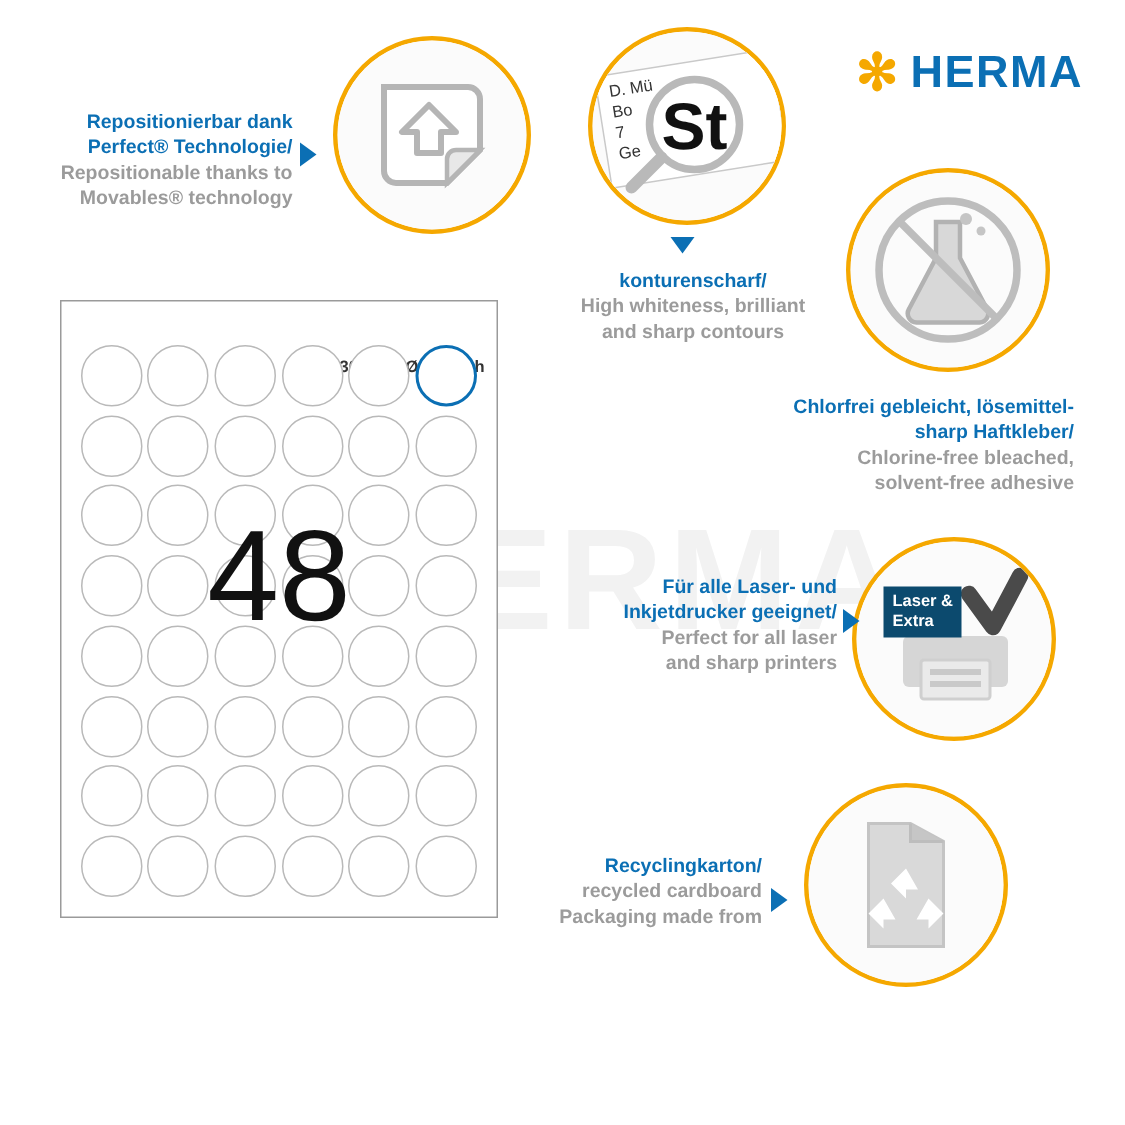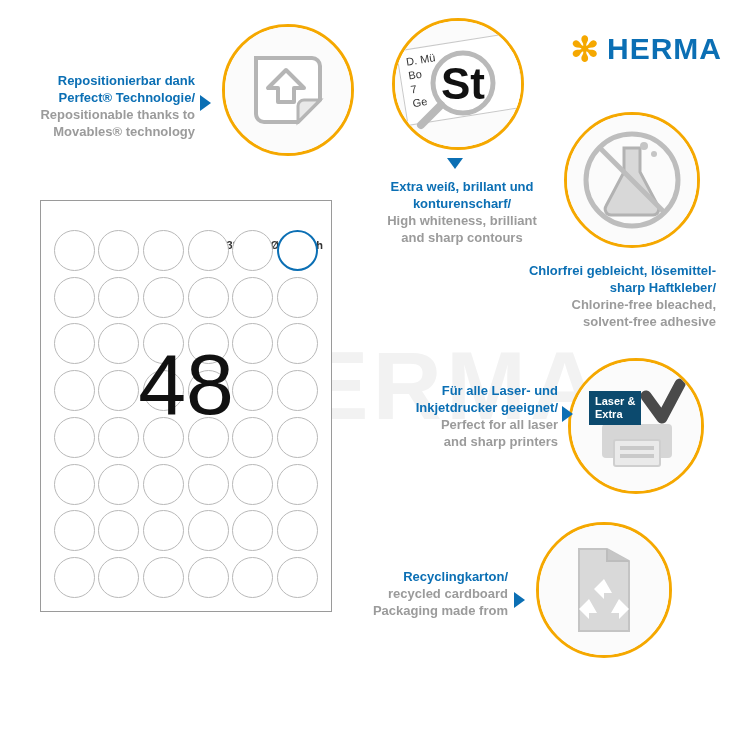--- a/index.html
+++ b/index.html
@@ -319,21 +319,20 @@
       </div>
 
       <svg width="126" height="126" viewBox="0 0 126 126" style="position:absolute;left:0;top:0;">
         <circle cx="68" cy="62" r="30" fill="#ffffff" fill-opacity="0.85" stroke="#b9b9b9" stroke-width="5"></circle>
         <line x1="46" y1="84" x2="26" y2="104" stroke="#b9b9b9" stroke-width="8" stroke-linecap="round"></line>
         <text x="68" y="78" font-family="Liberation Sans, sans-serif" font-size="44" font-weight="bold" fill="#111" text-anchor="middle">St</text>
       </svg>
     </div>
   </div>
   <div class="callout center" style="left:364px;top:178px;width:196px;">
-    <div class="de">Extra weiß, brillant und</div>
     <div class="de">konturenscharf/</div>
     <div class="en">High whiteness, brilliant</div>
     <div class="en">and sharp contours</div>
   </div>
   <div class="arrow d" style="left:447px;top:158px;"></div>
 
   <div class="circle" style="left:564px;top:112px;width:130px;height:130px;">
     <div class="inner">
       <svg width="100" height="100" viewBox="0 0 100 100">
         <path d="M42 18 L58 18 L58 42 L76 76 a6 6 0 0 1 -5 9 L29 85 a6 6 0 0 1 -5 -9 L42 42 Z" fill="#d8d8d8" stroke="#b2b2b2" stroke-width="3"></path>

